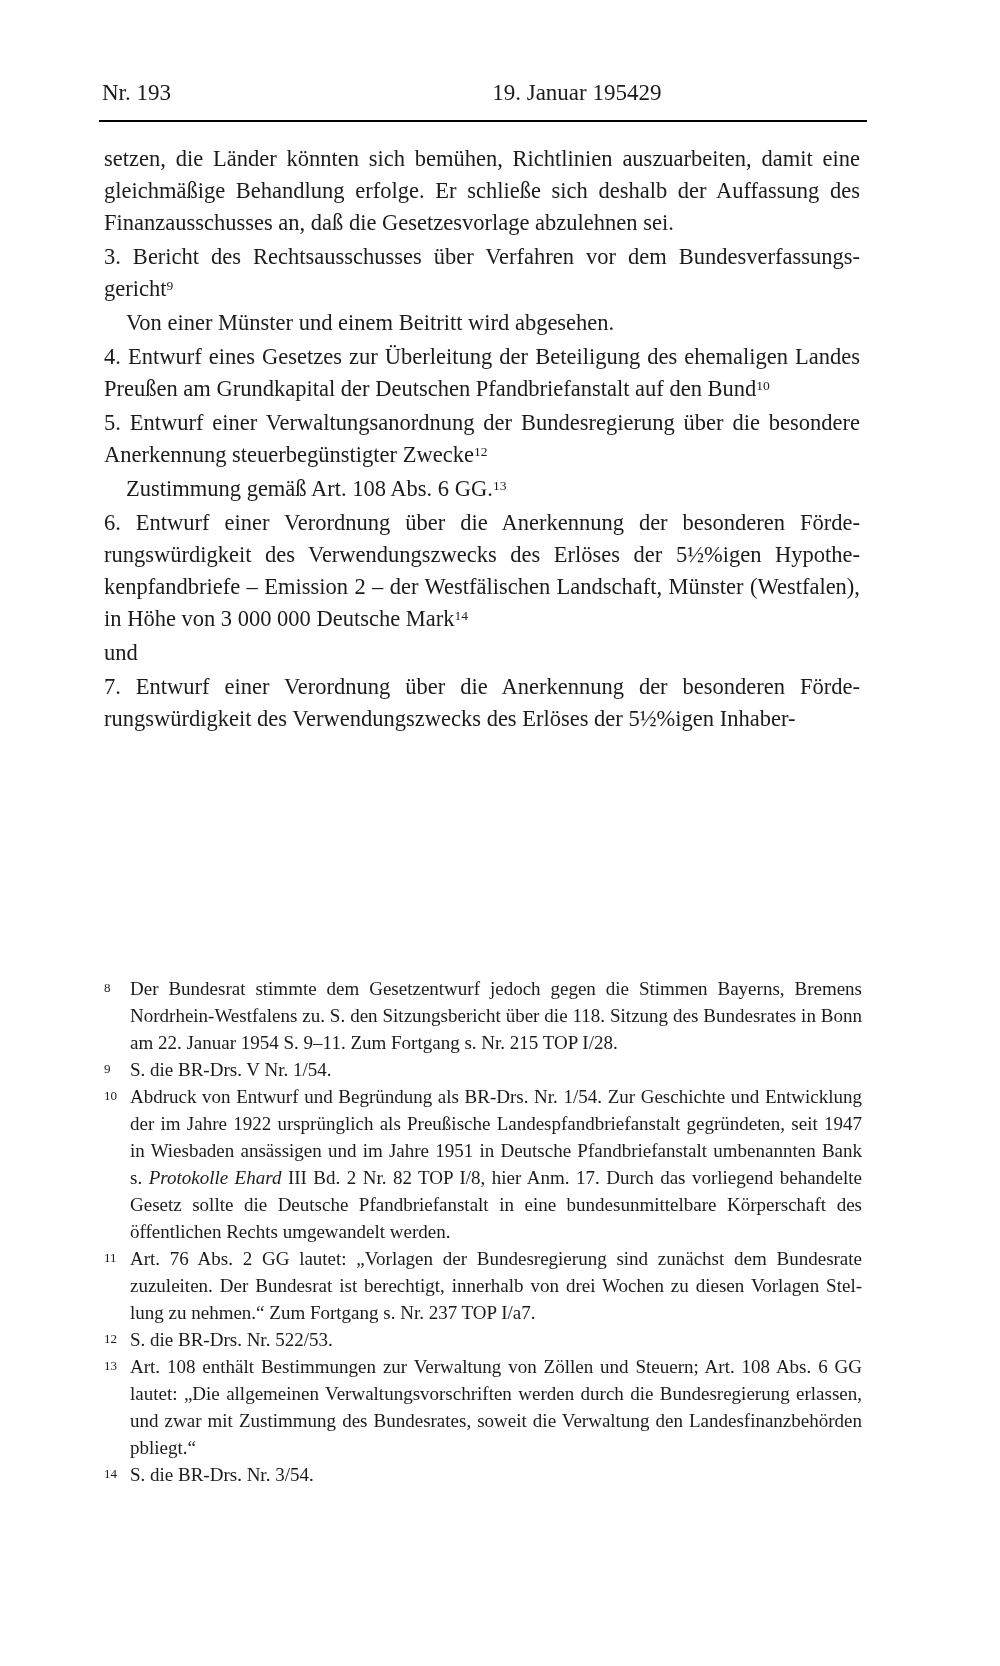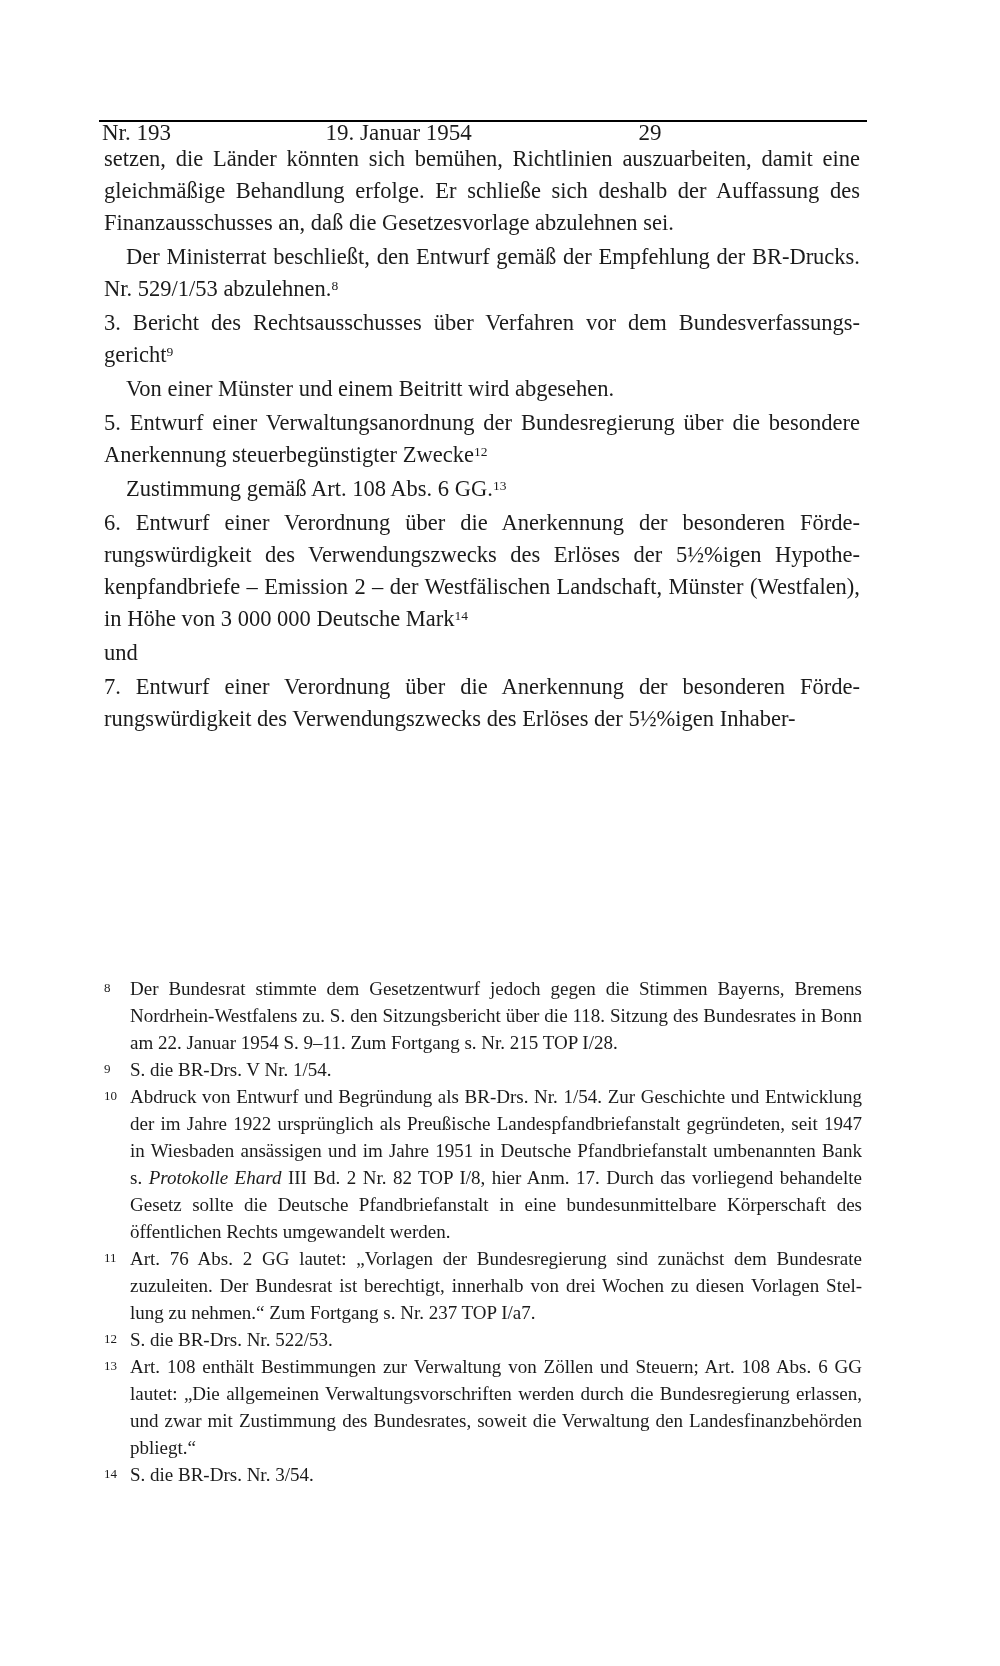--- a/index.html
+++ b/index.html
@@ -23,22 +23,22 @@
   .header {
     position: absolute;
     top: 80px;
     left: 102px;
     width: 760px;
     display: flex;
     align-items: baseline;
     font-size: 23px;
     line-height: 26px;
   }
-  .header .h-left  { flex: 1; text-align: left; margin-top: 40px; }
-  .header .h-mid   { flex: 1.4; text-align: left; }
+  .header .h-left  { flex: 1; text-align: left; }
+  .header .h-mid   { flex: 1.4; text-align: right; }
   .header .h-right { flex: 1; text-align: left; }
   .rule {
     position: absolute;
     top: 120px;
     left: 99px;
     width: 768px;
     height: 2px;
     background: #000;
   }
   .body-text {
@@ -96,23 +96,23 @@
   <div class="header">
     <span class="h-left">Nr. 193</span>
     <span class="h-mid">19. Januar 1954</span>
     <span class="h-right">29</span>
   </div>
 
   <div class="rule"></div>
 
   <div class="body-text">
       <p class="para">setzen, die Länder könnten sich bemühen, Richtlinien auszuarbeiten, damit eine gleichmäßige Behandlung erfolge. Er schließe sich deshalb der Auffassung des Finanzausschusses an, daß die Gesetzesvorlage abzulehnen sei.</p>
-      <p class="para indent">Der Ministerrat beschließt, den Entwurf gemäß der Empfehlung der BR-Drucks. Nr. 529/1/53 abzulehnen.<span class="sup">8</span></p>
       <p class="para">3. Bericht des Rechtsausschusses über Verfahren vor dem Bundesverfassungs­gericht<span class="sup">9</span></p>
       <p class="para indent">Von einer Münster und einem Beitritt wird abgesehen.</p>
+      <p class="para">4. Entwurf eines Gesetzes zur Überleitung der Beteiligung des ehemaligen Landes Preußen am Grundkapital der Deutschen Pfandbriefanstalt auf den Bund<span class="sup">10</span></p>
       <p class="para">5. Entwurf einer Verwaltungsanordnung der Bundesregierung über die beson­dere Anerkennung steuerbegünstigter Zwecke<span class="sup">12</span></p>
       <p class="para indent">Zustimmung gemäß Art. 108 Abs. 6 GG.<span class="sup">13</span></p>
       <p class="para">6. Entwurf einer Verordnung über die Anerkennung der besonderen Förde­rungswürdigkeit des Verwendungszwecks des Erlöses der 5½%igen Hypothe­kenpfandbriefe – Emission 2 – der Westfälischen Landschaft, Münster (West­falen), in Höhe von 3&nbsp;000&nbsp;000 Deutsche Mark<span class="sup">14</span></p>
       <p class="para">und</p>
       <p class="para">7. Entwurf einer Verordnung über die Anerkennung der besonderen Förde­rungswürdigkeit des Verwendungszwecks des Erlöses der 5½%igen Inhaber-</p>
     </div>
 
   <div class="footnotes">
       <div class="fn"><span class="fn-num">8</span><span>Der Bundesrat stimmte dem Gesetzentwurf jedoch gegen die Stimmen Bayerns, Bremens Nordrhein-Westfalens zu. S. den Sitzungsbericht über die 118. Sitzung des Bundesrates in Bonn am 22. Januar 1954 S. 9–11. Zum Fortgang s. Nr. 215 TOP I/28.</span></div>
       <div class="fn"><span class="fn-num">9</span><span>S. die BR-Drs. V Nr. 1/54.</span></div>

